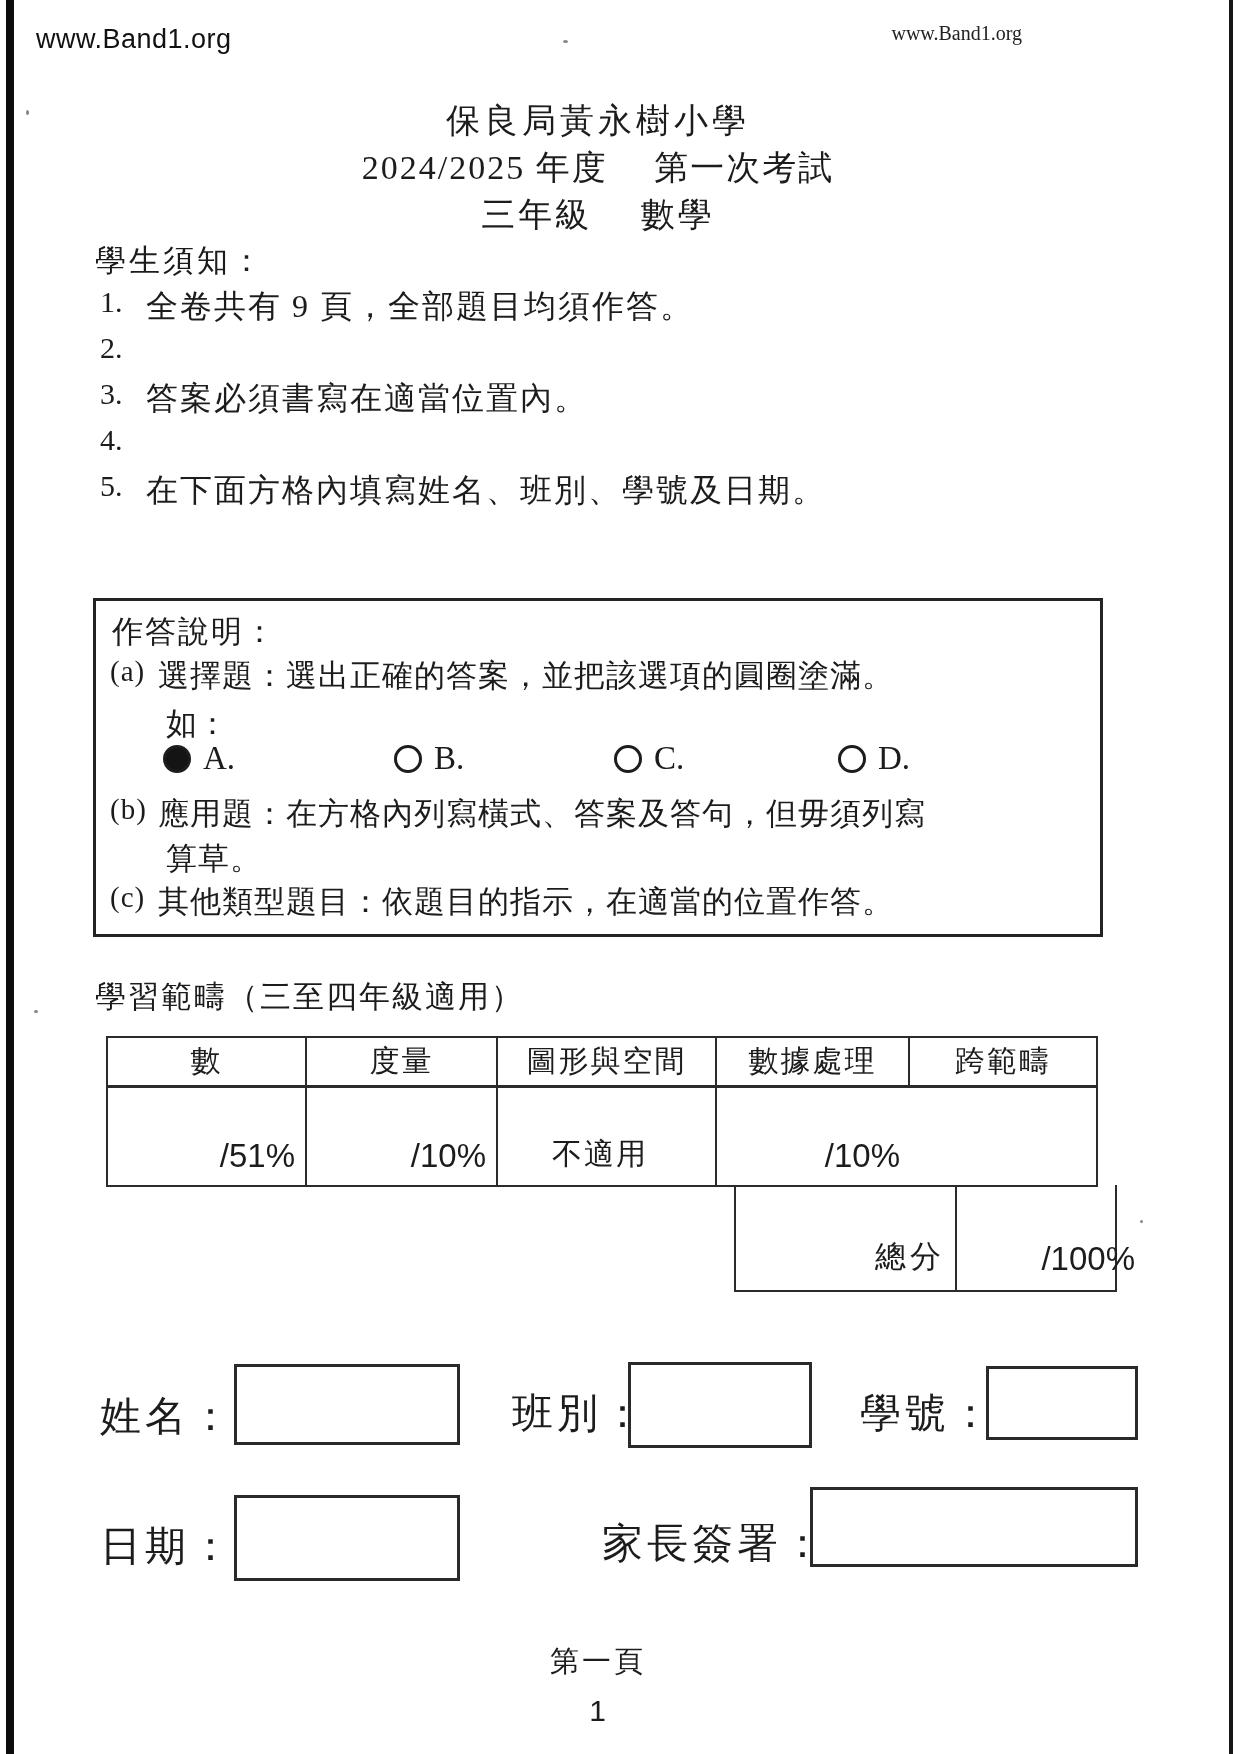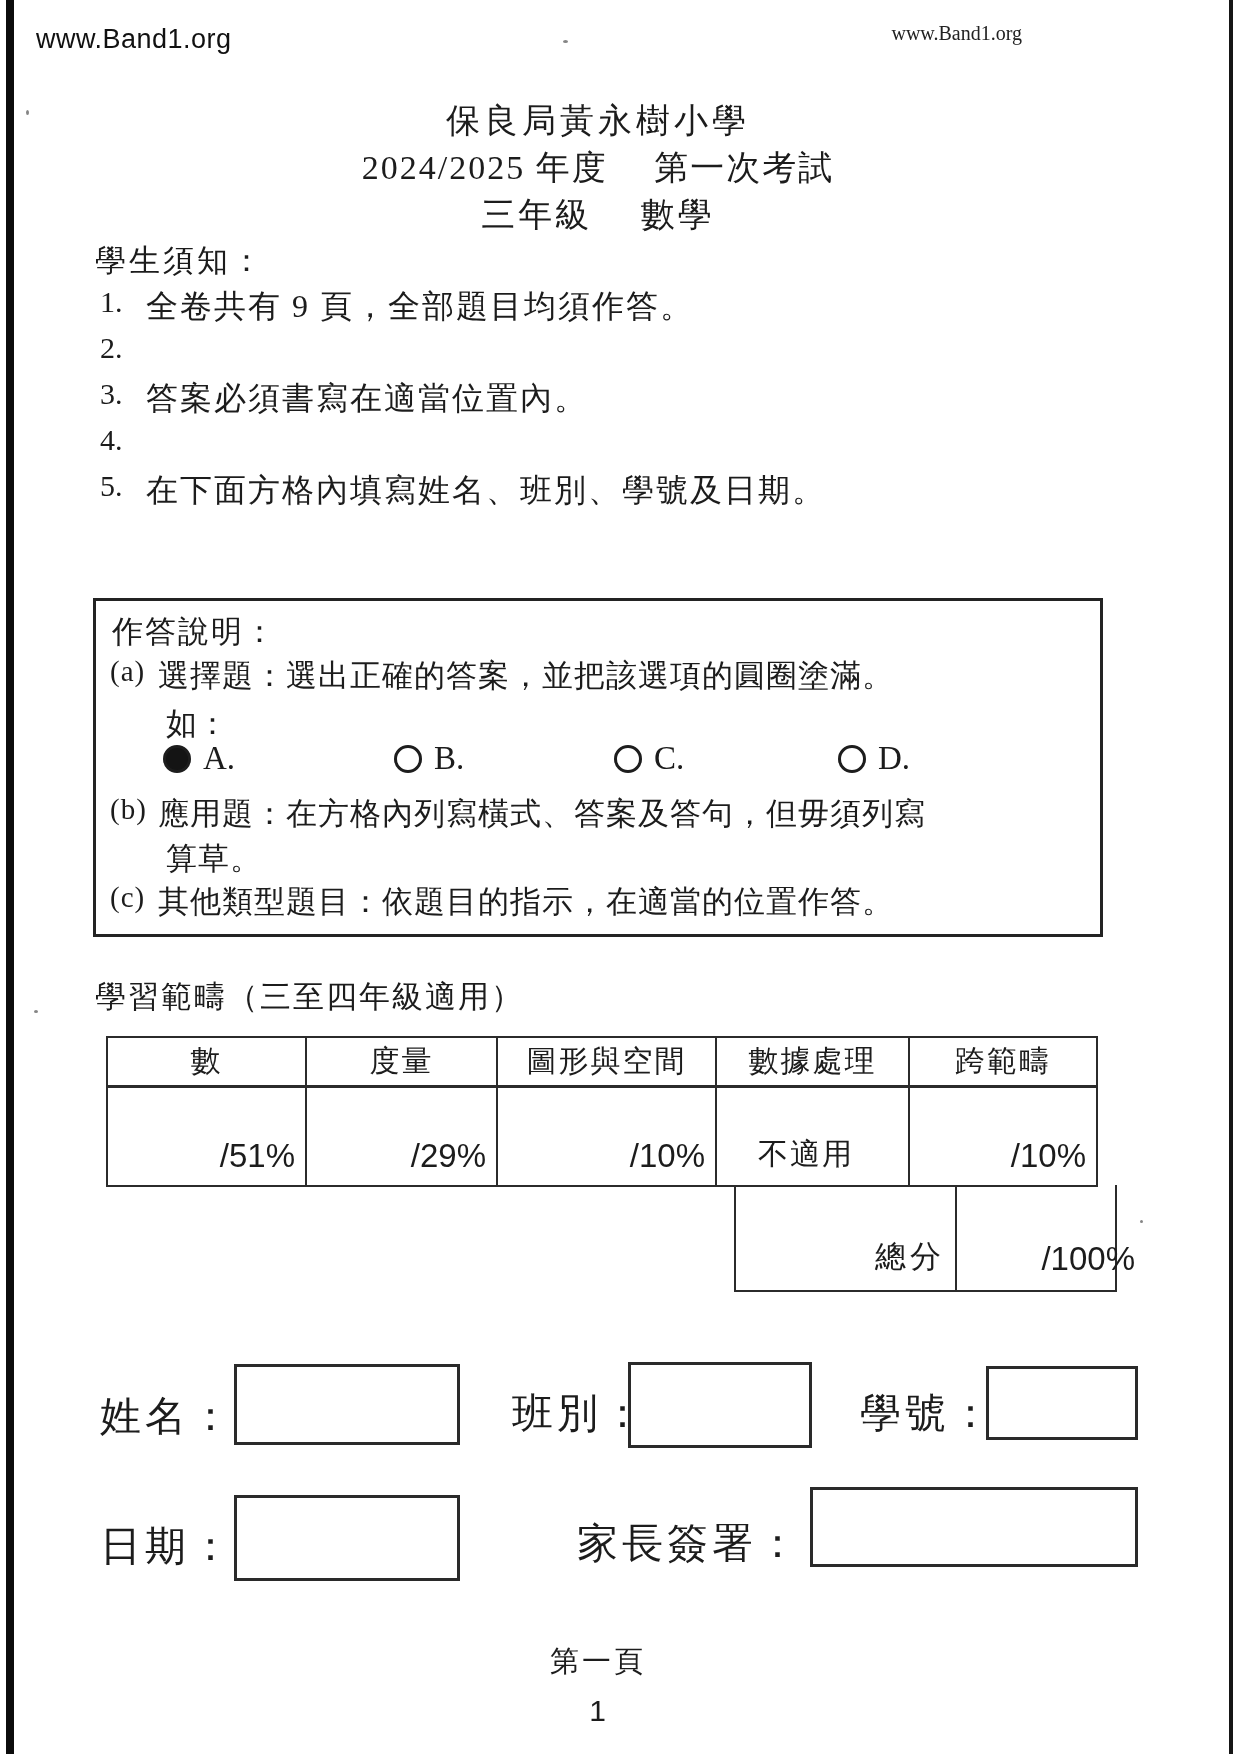--- a/index.html
+++ b/index.html
@@ -63,21 +63,21 @@
   .field-label{font-size:41px;letter-spacing:4px;}
   .fbox{border:3px solid #2a2a2a;box-sizing:border-box;background:#fff;}
   .name-label{left:100px;top:1389px;}
   .name-box{left:234px;top:1364px;width:226px;height:81px;}
   .class-label{left:512px;top:1386px;}
   .class-box{left:628px;top:1362px;width:184px;height:86px;}
   .number-label{left:860px;top:1386px;}
   .number-box{left:986px;top:1366px;width:152px;height:74px;}
   .date-label{left:100px;top:1519px;}
   .date-box{left:234px;top:1495px;width:226px;height:86px;}
-  .sign-label{left:577px;top:1516px;}
+  .sign-label{left:602px;top:1516px;}
   .sign-box{left:810px;top:1487px;width:328px;height:80px;}
   
   .footer-label{top:1642px;font-size:29px;letter-spacing:3px;}
   .footer-num{top:1694px;font-family:"Liberation Sans","DejaVu Sans",sans-serif;font-size:30px;letter-spacing:1px;}
 </style>
 </head>
 <body>
 
 <div class="abs edge-left"></div>
 <div class="abs edge-right"></div>
@@ -153,21 +153,20 @@
 <div class="abs domains-title">學習範疇（三至四年級適用）</div>
 
 <div class="abs dom-table">
   <div class="dom-cell dom-head">數</div>
   <div class="dom-cell dom-head">度量</div>
   <div class="dom-cell dom-head">圖形與空間</div>
   <div class="dom-cell dom-head">數據處理</div>
   <div class="dom-cell dom-head last">跨範疇</div>
 
   <div class="dom-cell dom-val">/51%</div>
-  <div class="dom-cell dom-val">/29%</div>
   <div class="dom-cell dom-val">/10%</div>
   <div class="dom-cell dom-val cjk">不適用</div>
   <div class="dom-cell dom-val last">/10%</div>
 </div>
 
 <div class="abs total-box">
   <div class="total-cell total-label">總分</div>
   <div class="total-cell total-value">/100%</div>
 </div>
 

